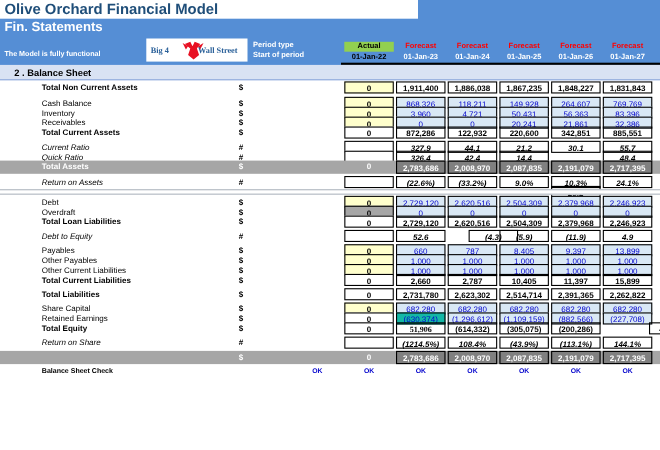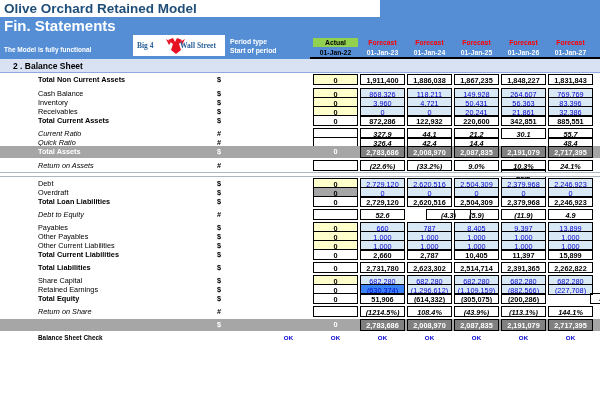--- a/index.html
+++ b/index.html
@@ -8,21 +8,21 @@
     font-family:"Liberation Sans","DejaVu Sans",sans-serif;
     -webkit-font-smoothing:none;
   }
   .sheet{position:relative;width:600px;height:409px;}
 
   
   .banner{position:absolute;left:0;top:0;width:600px;height:68px;background:#558ed5;}
   .title-strip{position:absolute;left:0;top:0;width:380px;height:17px;background:#ffffff;
     display:flex;align-items:center;}
   .title-strip .t{font-size:13.5px;font-weight:bold;color:#1f4e79;padding-left:4px;letter-spacing:0;}
-  .subtitle{position:absolute;left:4px;top:17px;font-size:15px;font-weight:bold;color:#ffffff;}
+  .subtitle{position:absolute;left:4px;top:17px;font-size:12px;font-weight:bold;color:#ffffff;}
   .fully-func{position:absolute;left:4px;top:46px;font-size:6.5px;font-weight:bold;color:#ffffff;}
 
   .logo-box{position:absolute;left:133px;top:35px;width:92px;height:21px;background:#ffffff;
     overflow:hidden;}
   .logo-txt{position:absolute;top:6px;font-size:7.5px;font-weight:bold;color:#2a6099;
     font-family:"Liberation Serif",serif;}
   .logo-left{left:4px;}
   .logo-right{left:47px;}
   .logo-bull{position:absolute;left:31px;top:1px;width:24px;height:20px;}
 
@@ -74,21 +74,21 @@
   .okc{position:absolute;top:0;width:45px;height:11px;line-height:11px;font-size:6.2px;
     font-weight:bold;text-align:center;color:#0000cc;}
 </style>
 </head>
 <body>
 
 <div class="sheet">
 
   <div class="banner">
     <div class="title-strip">
-      <span class="t">Olive Orchard Retained Model</span>
+      <span class="t">Olive Orchard Financial Model</span>
     </div>
     <div class="subtitle">Fin. Statements</div>
     <div class="fully-func">The Model is fully functional</div>
 
     <div class="logo-box">
       <span class="logo-txt logo-left">Big 4</span>
       <svg class="logo-bull" viewBox="0 0 24 20">
         <path d="M4 4 L9 2 L11 6 L13 2 L18 4 L15 8 L17 14 L12 18 L7 14 L9 8 Z" fill="#e81123"></path>
         <path d="M2 3 L7 6 L5 9 Z" fill="#e81123"></path>
         <path d="M21 3 L16 6 L18 9 Z" fill="#e81123"></path>
@@ -309,31 +309,31 @@
         <div class="cell bord" style="left: 360px; background: rgb(217, 232, 245);">682,280</div>
         <div class="cell bord" style="left: 407px; background: rgb(217, 232, 245);">682,280</div>
         <div class="cell bord" style="left: 454px; background: rgb(217, 232, 245);">682,280</div>
         <div class="cell bord" style="left: 501px; background: rgb(217, 232, 245);">682,280</div>
         <div class="cell bord" style="left: 548px; background: rgb(217, 232, 245);">682,280</div>
       </div>
       <div class="row" style="top: 284px;">
         <span class="rlabel">Retained Earnings</span>
         <span class="unit">$</span>
         <div class="cell bord" style="left: 313px; background: rgb(255, 255, 255); color: rgb(0, 0, 0); font-weight: bold;">0</div>
-        <div class="cell bord" style="left: 360px; background: #3b82f6;">(630,374)</div>
+        <div class="cell bord" style="left: 360px; background: #14b8a6;">(630,374)</div>
         <div class="cell bord" style="left: 407px; background: rgb(217, 232, 245);">(1,296,612)</div>
         <div class="cell bord" style="left: 454px; background: rgb(217, 232, 245);">(1,109,159)</div>
         <div class="cell bord" style="left: 501px; background: rgb(217, 232, 245);">(882,566)</div>
         <div class="cell bord" style="left: 548px; background: rgb(217, 232, 245);">(227,708)</div>
       </div>
       <div class="row" style="top: 293px;">
         <span class="rlabel b">Total Equity</span>
         <span class="unit">$</span>
         <div class="cell blk bord" style="left: 313px; background: rgb(255, 255, 255);">0</div>
-        <div class="cell blk bord" style="left: 360px;">51,906</div>
+        <div class="cell blk bord" style="left: 360px; font-family: Liberation Serif, serif;">51,906</div>
         <div class="cell blk bord" style="left: 407px;">(614,332)</div>
         <div class="cell blk bord" style="left: 454px;">(305,075)</div>
         <div class="cell blk bord" style="left: 501px;">(200,286)</div>
         <div class="cell blk bord" style="left: 548px; margin-left: 42px;">454,572</div>
       </div>
       <div class="row" style="top: 306px;">
         <span class="rlabel i">Return on Share</span>
         <span class="unit">#</span>
         <div class="cell ital bord" style="left: 313px; background: rgb(255, 255, 255);"></div>
         <div class="cell ital bord" style="left: 360px;">(1214.5%)</div>

